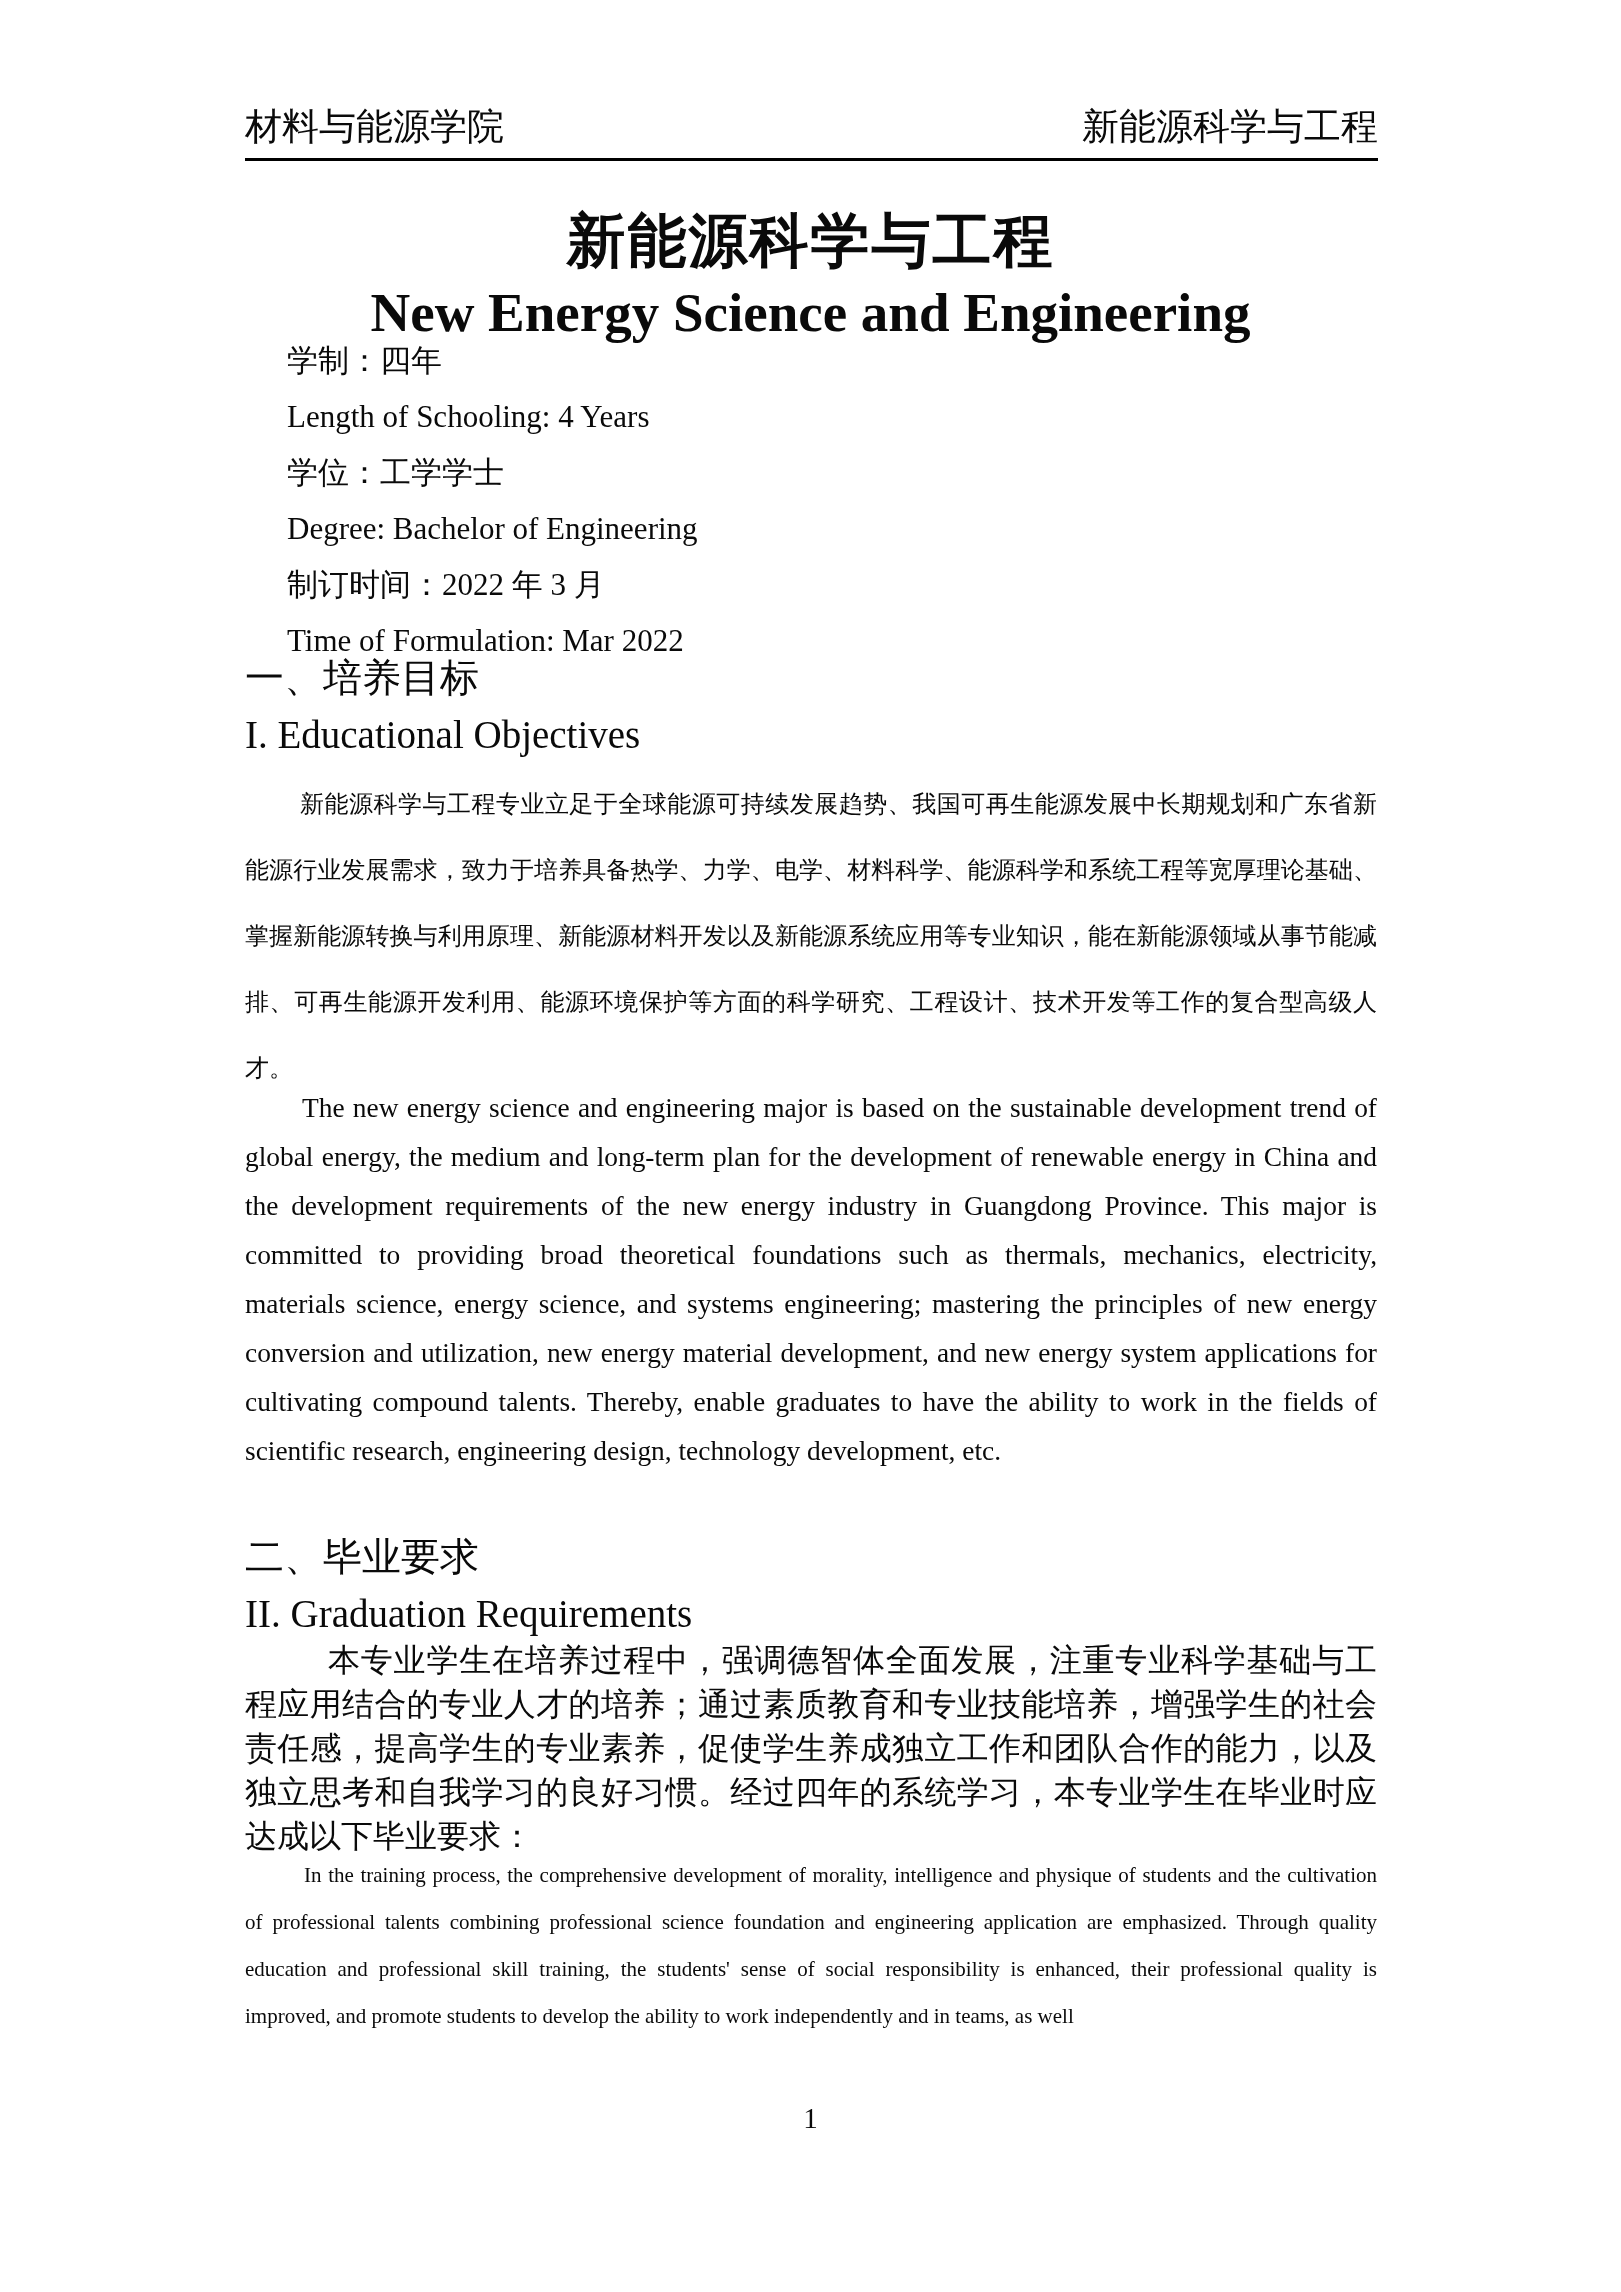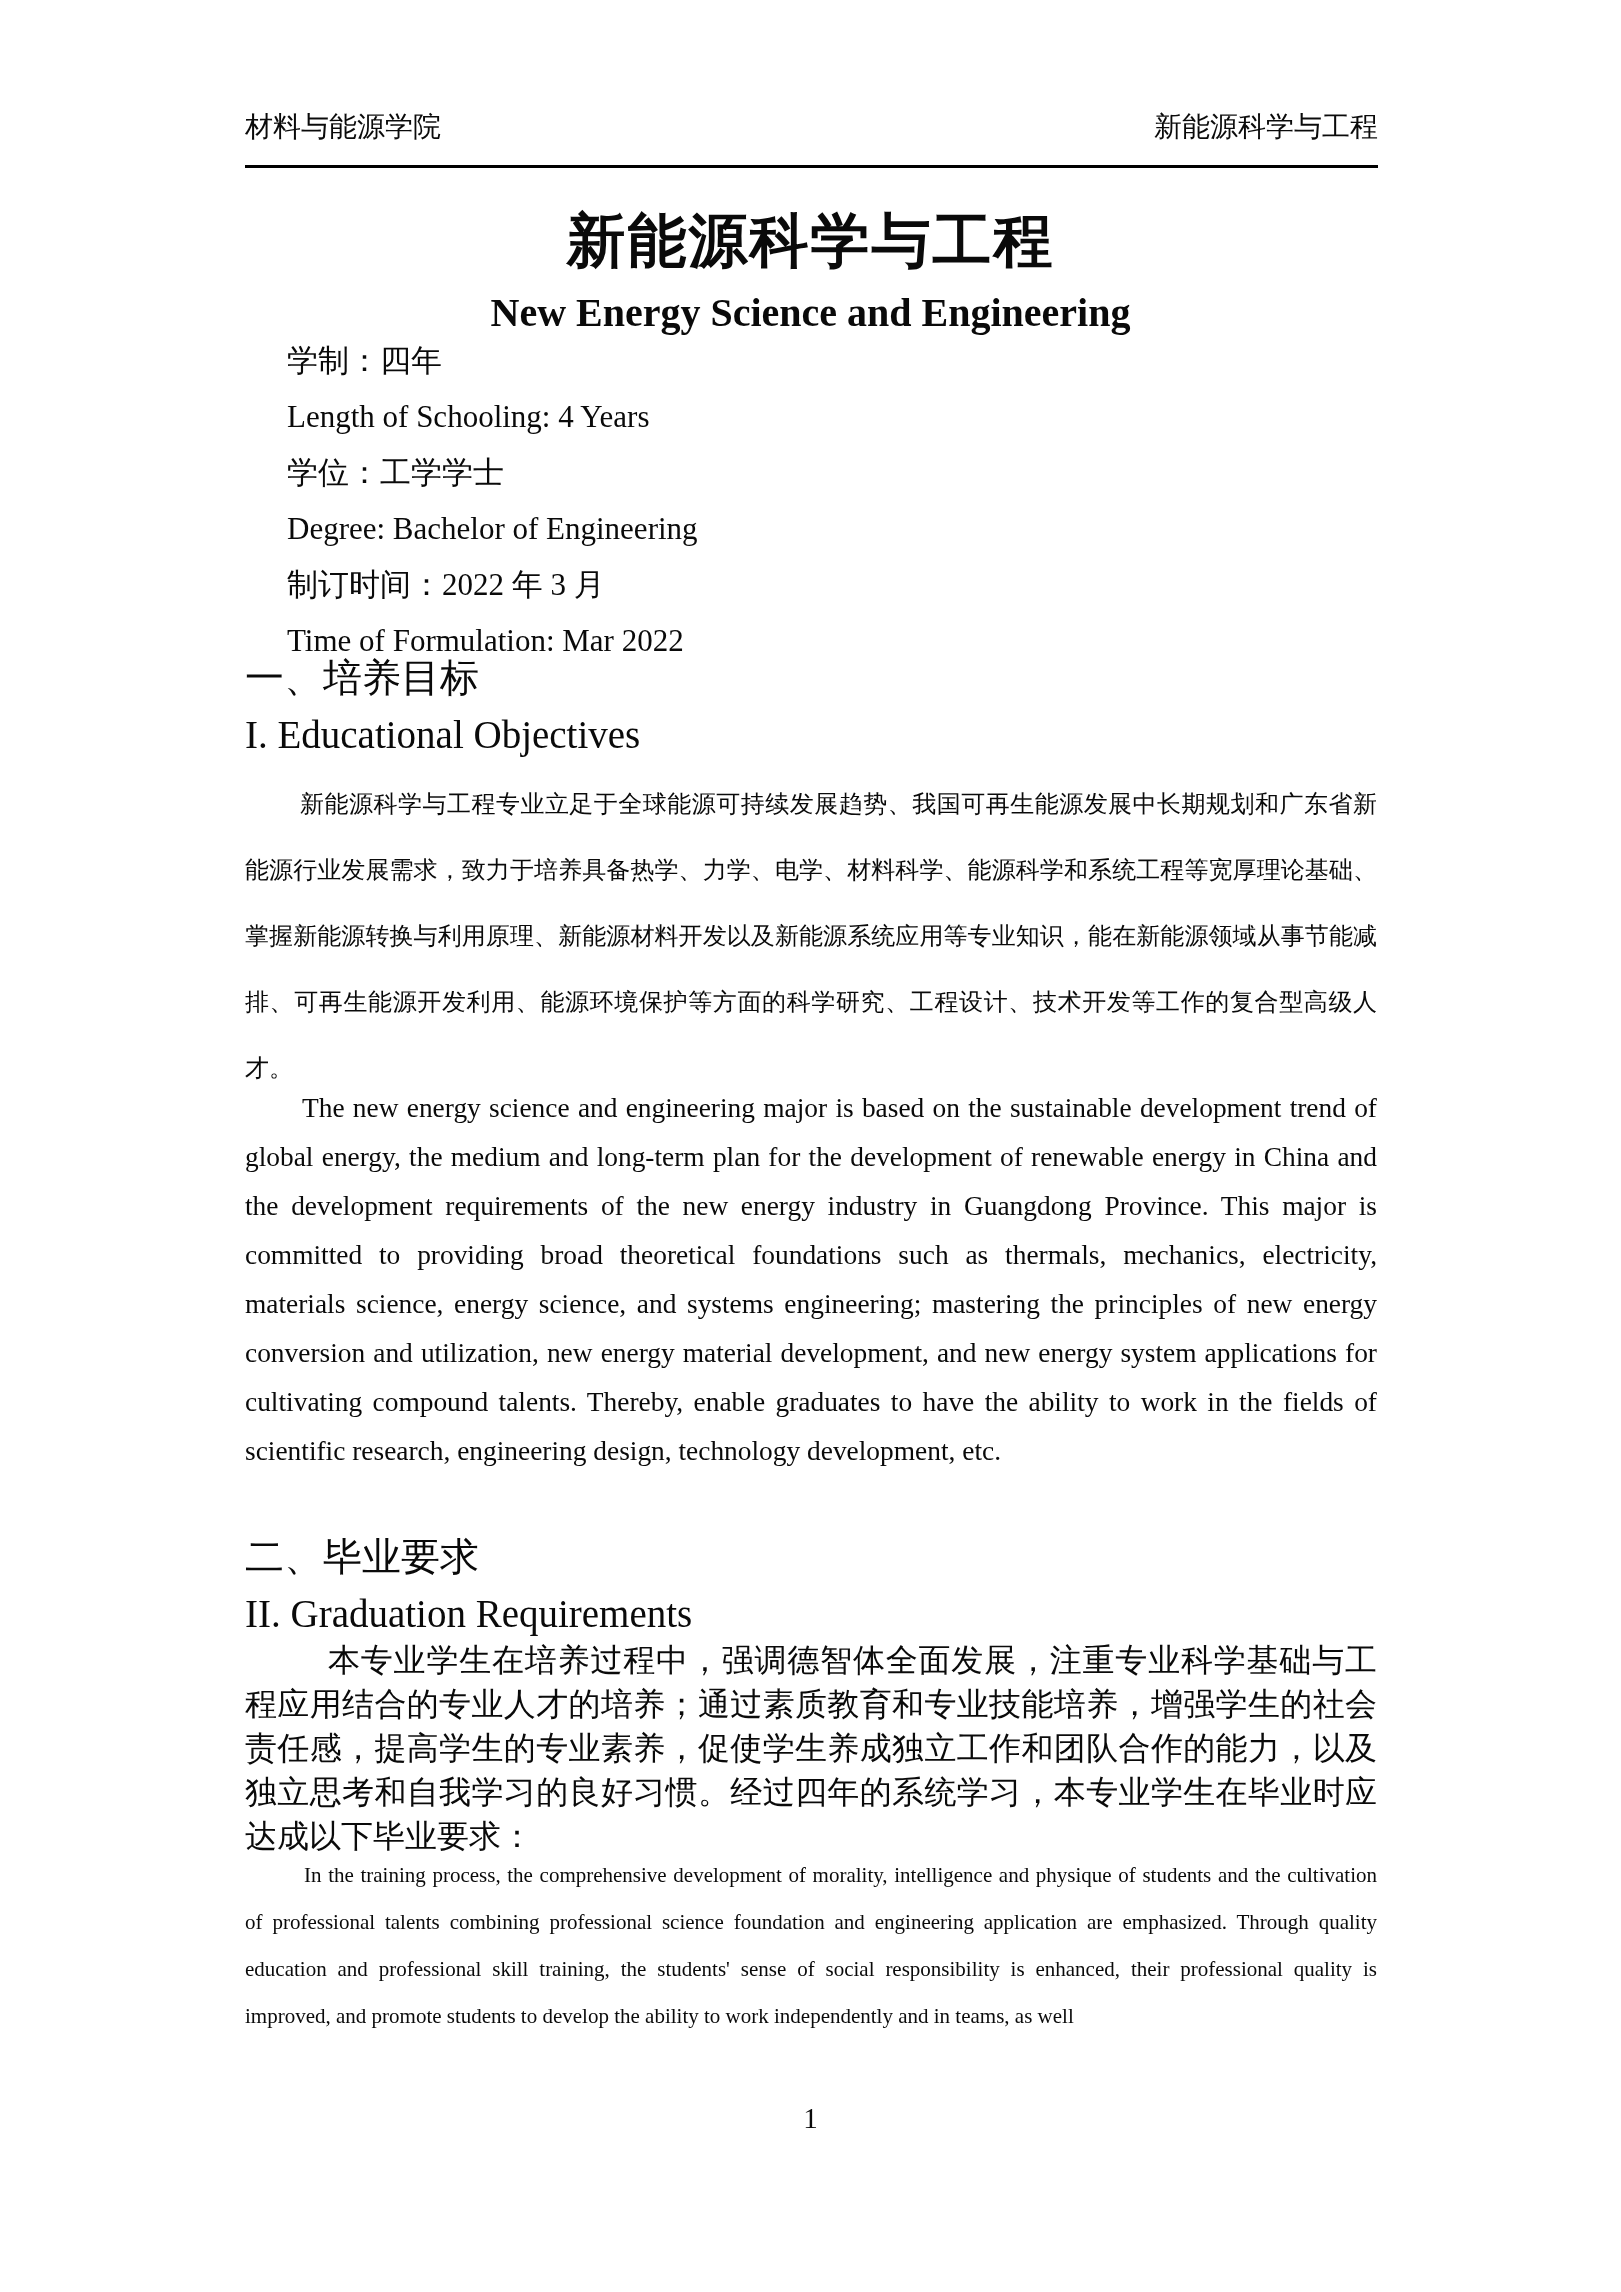--- a/index.html
+++ b/index.html
@@ -19,44 +19,44 @@
   }
   
   .running-header {
     position: absolute;
     left: 245px;
     right: 243px;
     top: 110px;
     display: flex;
     justify-content: space-between;
     align-items: center;
-    font-size: 28px;
+    font-size: 37px;
     line-height: 33px;
-    padding-bottom: 22px;
+    padding-bottom: 15px;
     border-bottom: 3.9px solid #000000;
   }
   
   .doc-title {
     position: absolute;
     left: 0;
     width: 100%;
     top: 204px;
     text-align: center;
     font-size: 59px;
     font-weight: 700;
     line-height: 74px;
     letter-spacing: 2px;
   }
   .doc-subtitle {
     position: absolute;
     left: 0;
     width: 100%;
     top: 284px;
     text-align: center;
-    font-size: 40px;
+    font-size: 55px;
     font-weight: 700;
     line-height: 57px;
   }
   
   .meta-block {
     position: absolute;
     left: 245px;
     width: 1132px;
     top: 333px;
     font-size: 31px;

